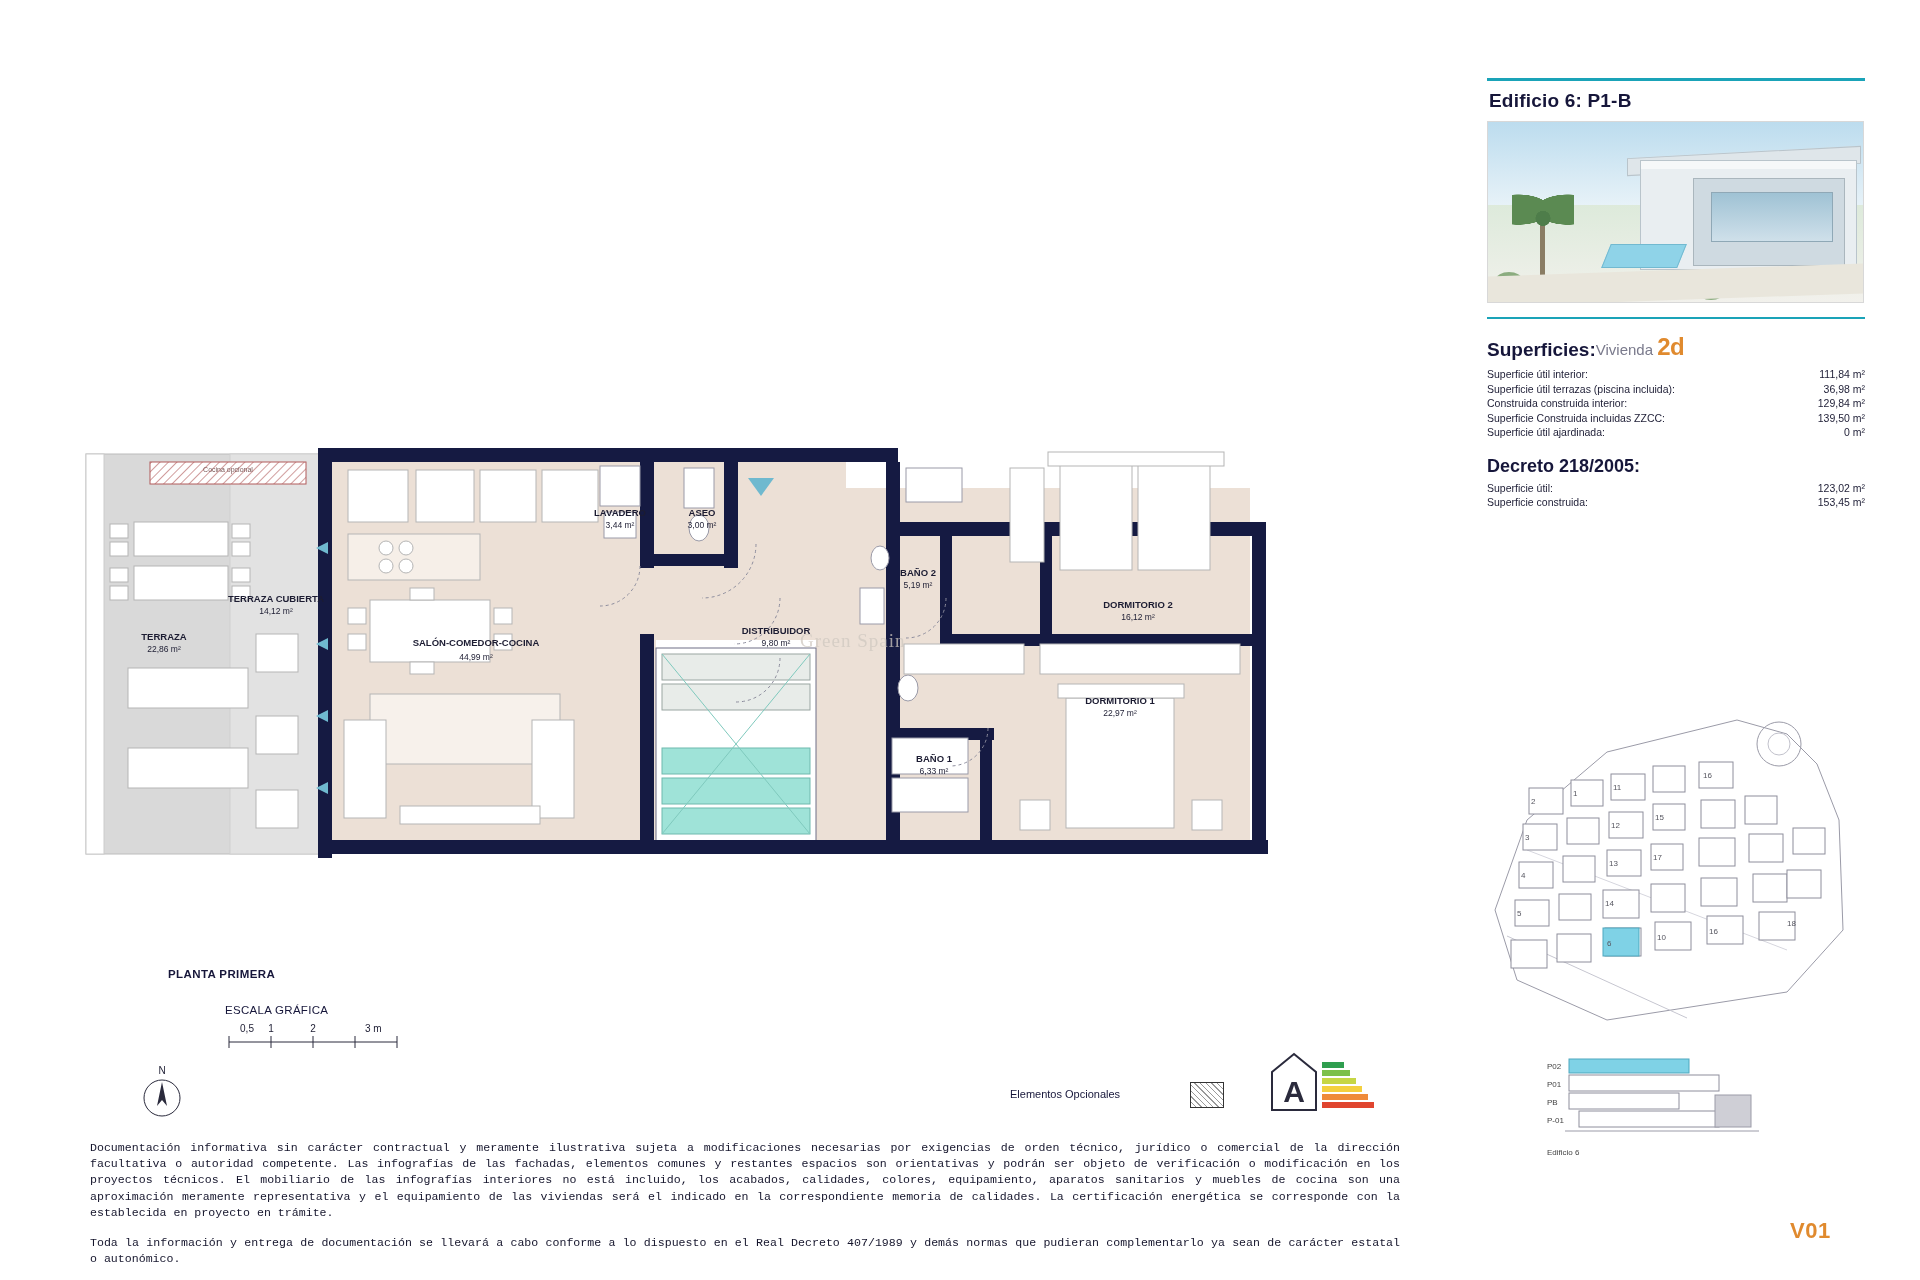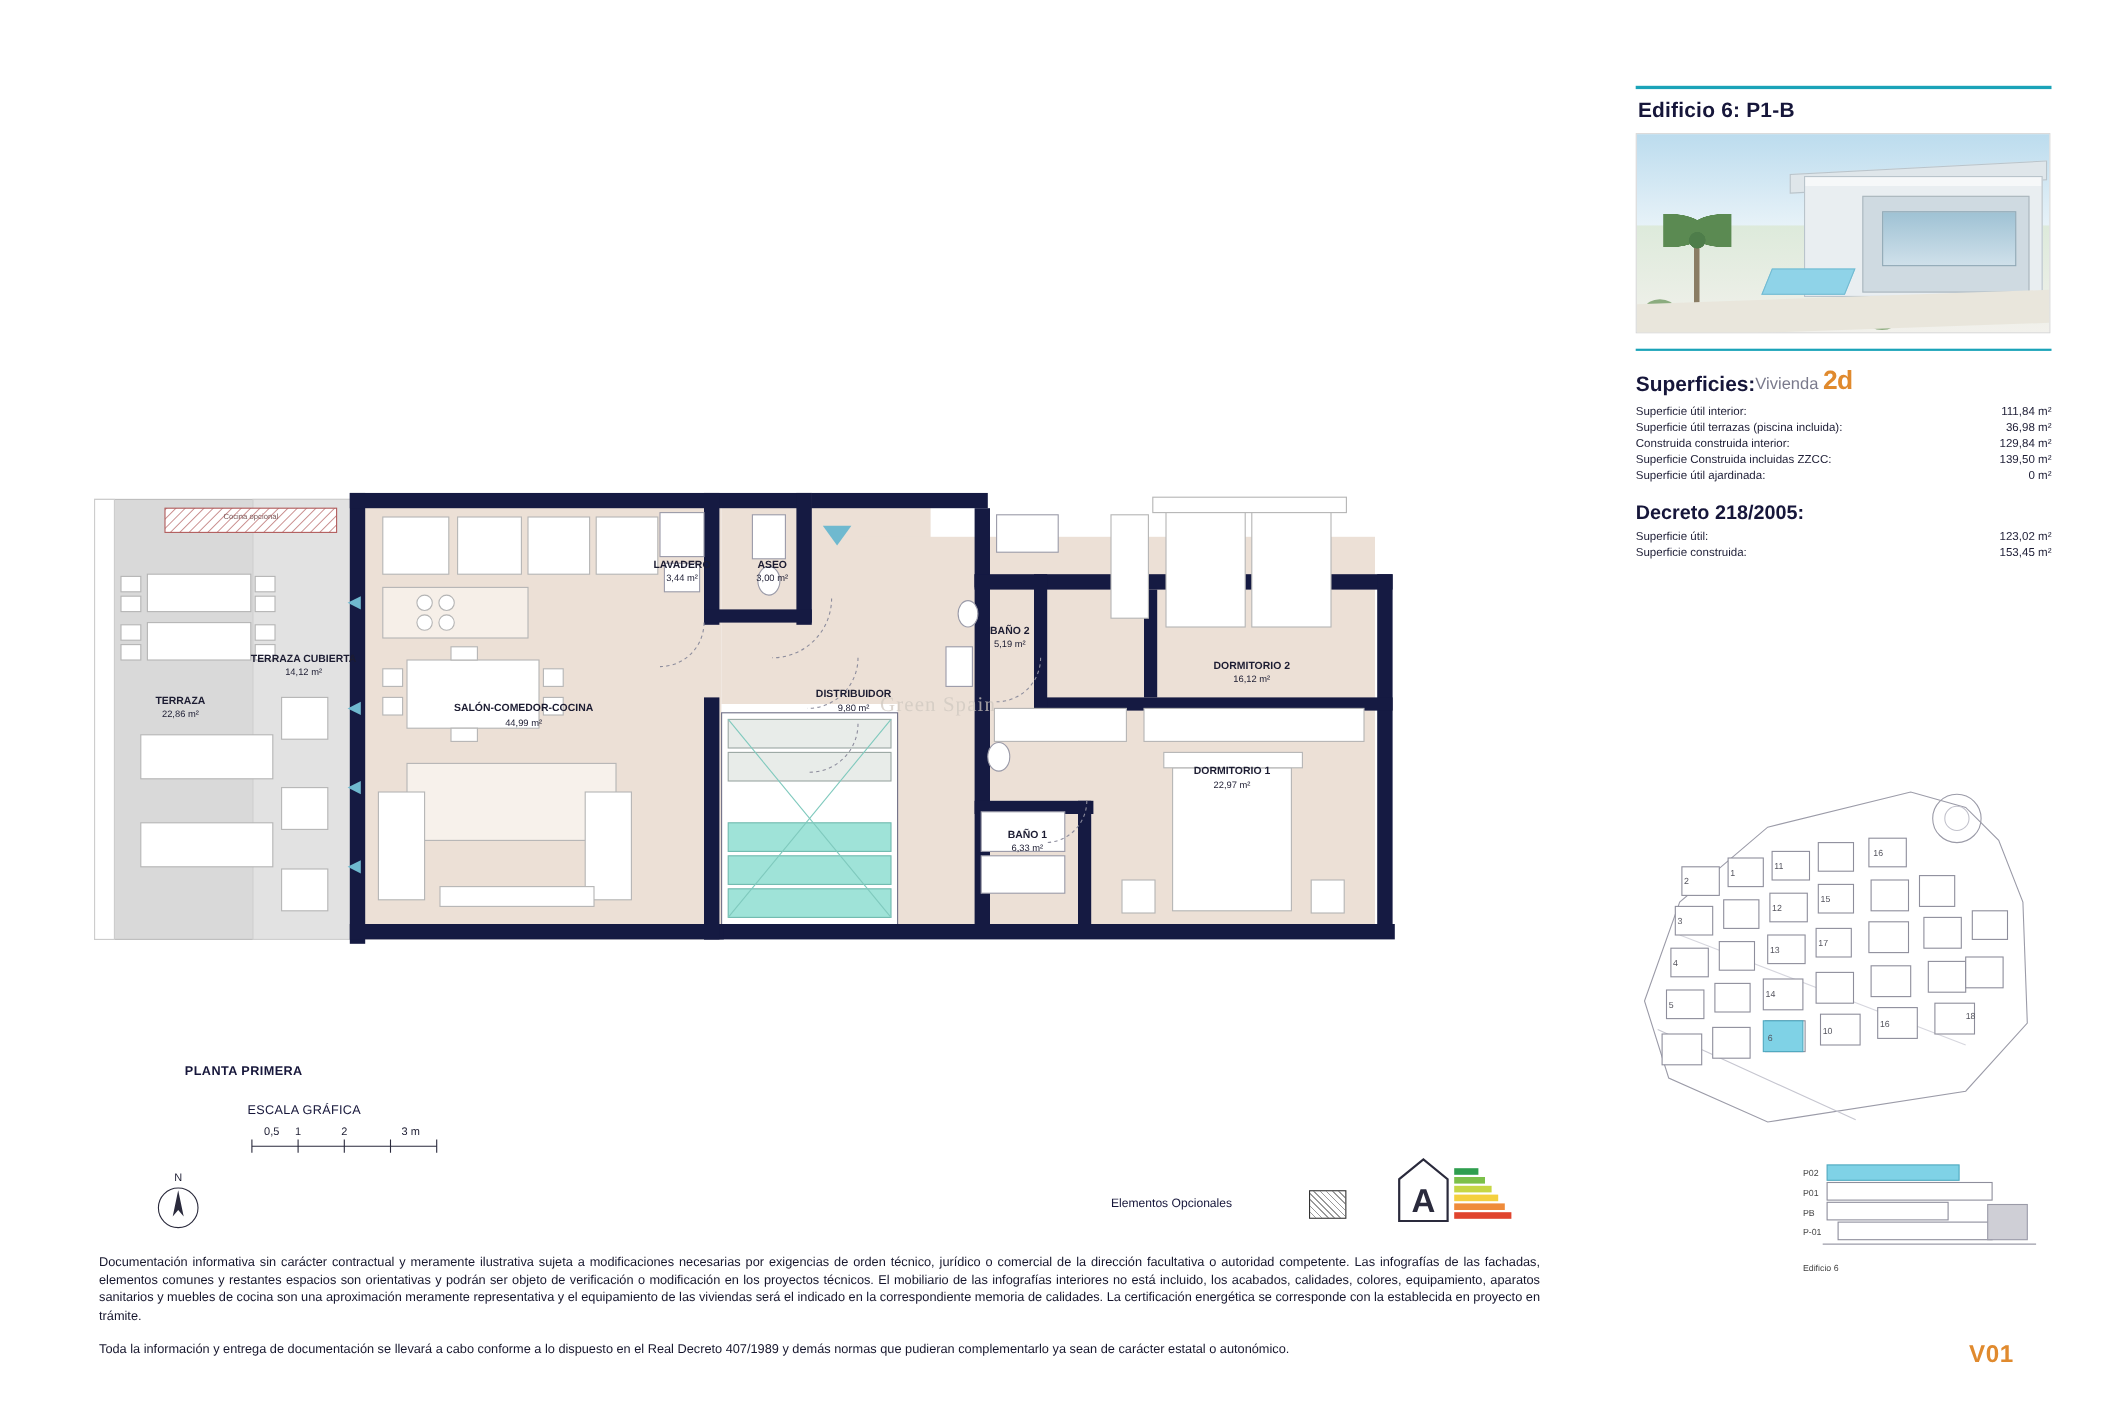--- a/index.html
+++ b/index.html
@@ -40,40 +40,40 @@
   .srow{display:flex;justify-content:space-between;font-size:10.5px;line-height:14.5px;color:#1d1d35;}
   .srow .lbl{white-space:nowrap;}
   .srow .val{white-space:nowrap;}
   .sec2-title{font-size:18px;font-weight:bold;color:#16163a;margin:16px 0 4px;}
 
   
   .sitemap{position:absolute;left:1487px;top:700px;width:378px;height:330px;}
   .sitemap svg{display:block;}
 
   
-  .elev{position:absolute;left:1637px;top:1055px;width:230px;height:110px;}
+  .elev{position:absolute;left:1545px;top:1055px;width:230px;height:110px;}
   .elev .lbl{font-size:8px;fill:#444;}
   .vcode{position:absolute;left:1790px;top:1218px;font-size:22px;font-weight:bold;color:#e08a2e;letter-spacing:.5px;}
 
   
   .plan{position:absolute;left:80px;top:448px;width:1380px;height:480px;}
   .plan svg{display:block;}
   .planta{position:absolute;left:168px;top:968px;font-size:11.5px;font-weight:bold;letter-spacing:.4px;color:#16163a;}
 
   
   .compass{position:absolute;left:132px;top:1060px;width:60px;height:60px;}
   .scale{position:absolute;left:225px;top:1004px;width:190px;}
   .scale-title{font-size:11.5px;letter-spacing:.3px;color:#16163a;}
   .opt{position:absolute;left:1010px;top:1088px;font-size:11px;color:#16163a;}
   .opt-sw{position:absolute;left:1190px;top:1082px;width:32px;height:24px;border:1px solid #333;
       background:repeating-linear-gradient(45deg,#fff 0 3px,#9a9a9a 3px 4px);}
   .energy{position:absolute;left:1268px;top:1052px;width:110px;height:62px;}
 
   
-  .legal{position:absolute;left:90px;top:1140px;width:1310px;font-size:11.6px;line-height:16.2px;color:#15152c;}
+  .legal{position:absolute;left:90px;top:1140px;width:1310px;font-size:11.6px;line-height:16.2px;color:#15152c;font-family:Liberation Mono, monospace;}
   .legal p{margin:0 0 14px 0;text-align:justify;}
 
   .wm{position:absolute;left:800px;top:630px;font-size:19px;color:#cfc8c0;letter-spacing:1px;font-family:"Liberation Serif",serif;opacity:.75;}
 </style>
 </head>
 <body>
 
 <div class="sheet">
 
   <div class="panel">

